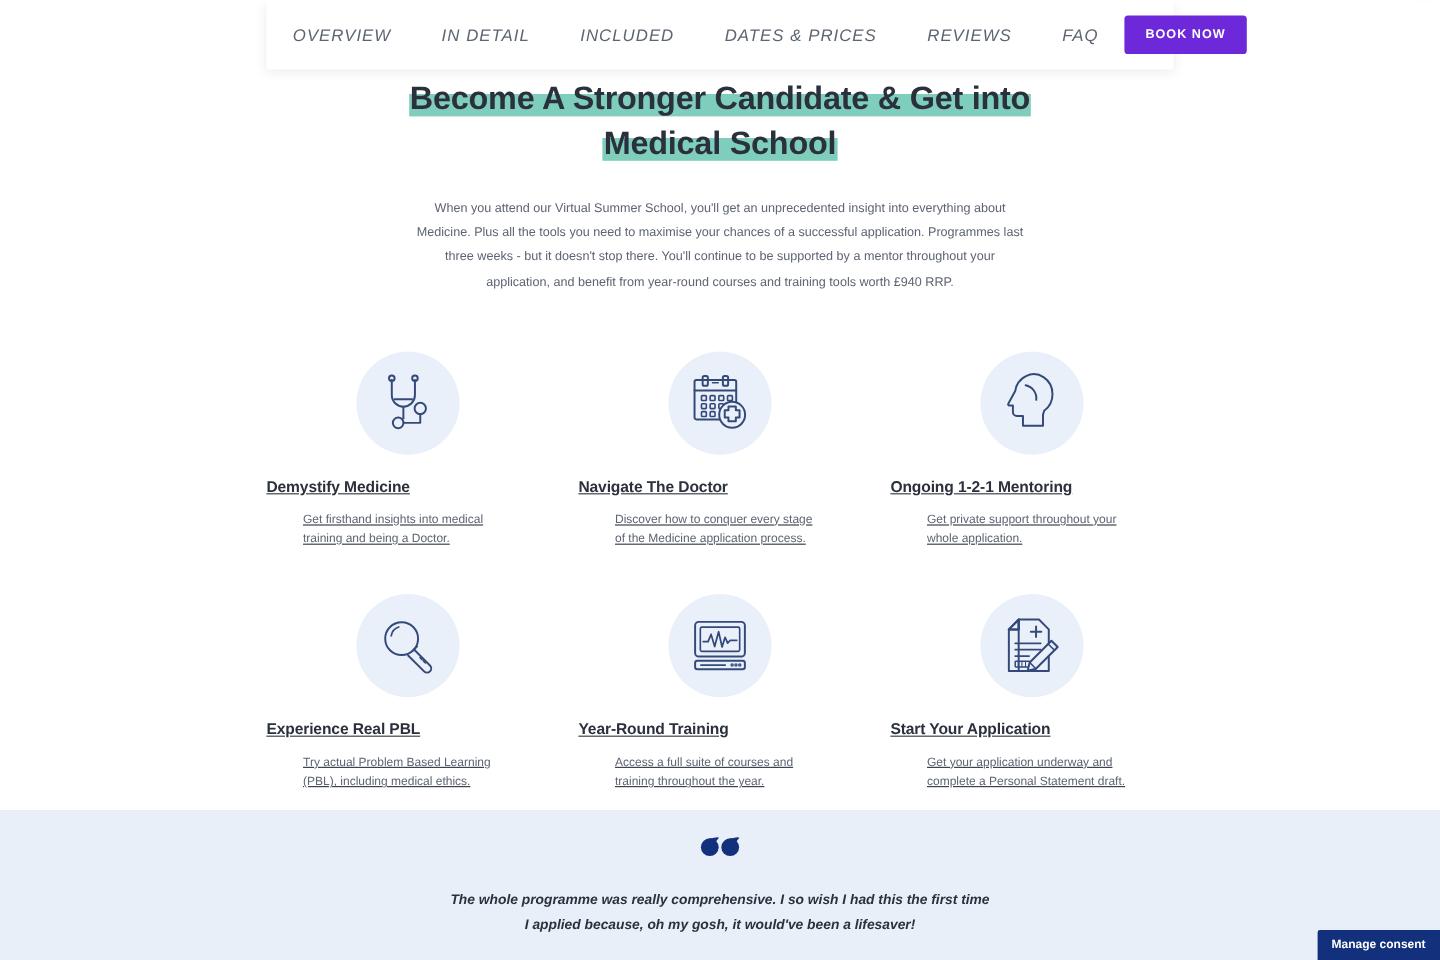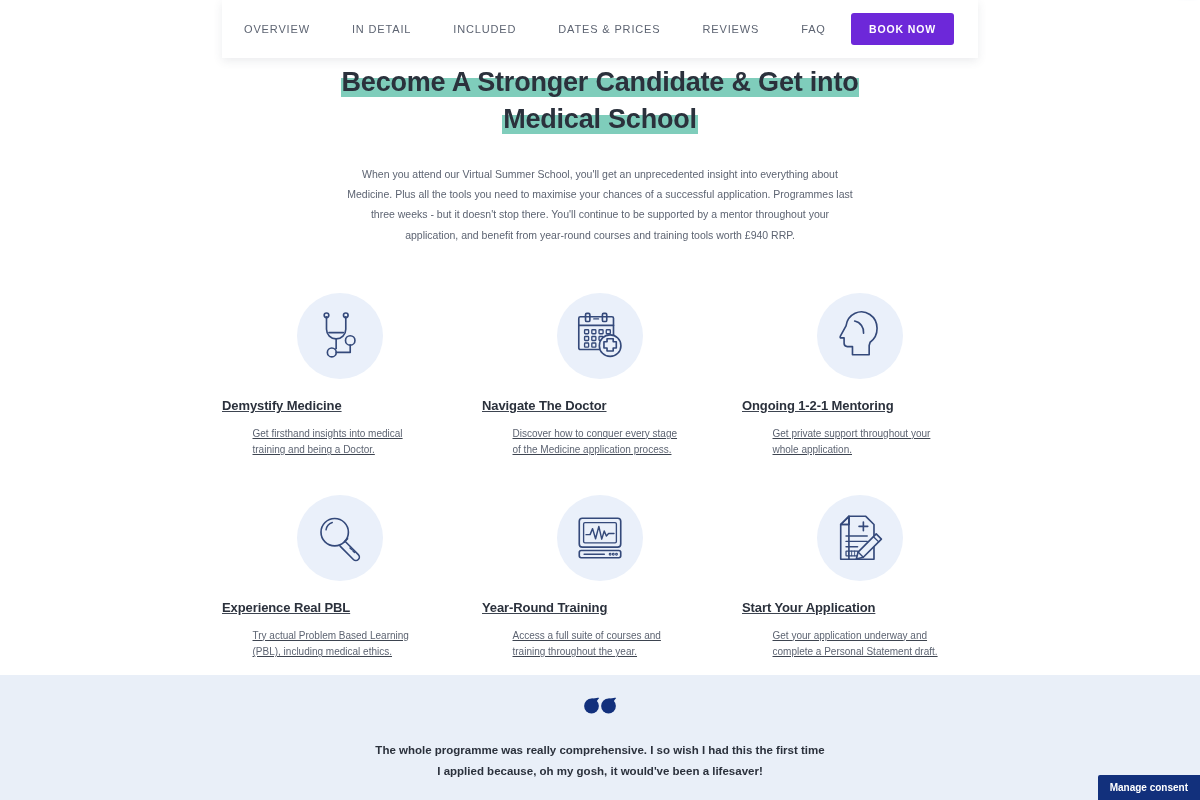--- a/index.html
+++ b/index.html
@@ -42,27 +42,28 @@
     padding: 0 20px 0 22px;
     z-index: 6;
   }
   .nav-links {
     display: flex;
     align-items: center;
     gap: 0px;
     flex: 1;
   }
   .nav-link {
-    font-size: 11px;
+    font-size: 14px;
     letter-spacing: 0.85px;
     color: #5d6472;
     text-decoration: none;
     padding: 8px 21px;
     white-space: nowrap;
     font-weight: 400;
+    font-style: italic;
   }
   .nav-link:first-child { padding-left: 0; }
   .book-now {
     background: #6d28d9;
     color: #ffffff;
     font-size: 10.5px;
     letter-spacing: 0.85px;
     font-weight: 700;
     border: none;
     border-radius: 3px;
@@ -169,20 +170,21 @@
     display: block;
     margin: 0 auto;
     width: 34px;
     height: 26px;
   }
   .testimonial-text {
     margin: 17px auto 0;
     max-width: 450px;
     font-size: 11.5px;
     line-height: 21px;
+    font-style: italic;
     font-weight: 700;
     color: #2b313c;
   }
 
   
   .manage-consent {
     position: absolute;
     right: 0px;
     bottom: 0px;
     background: #12307c;

